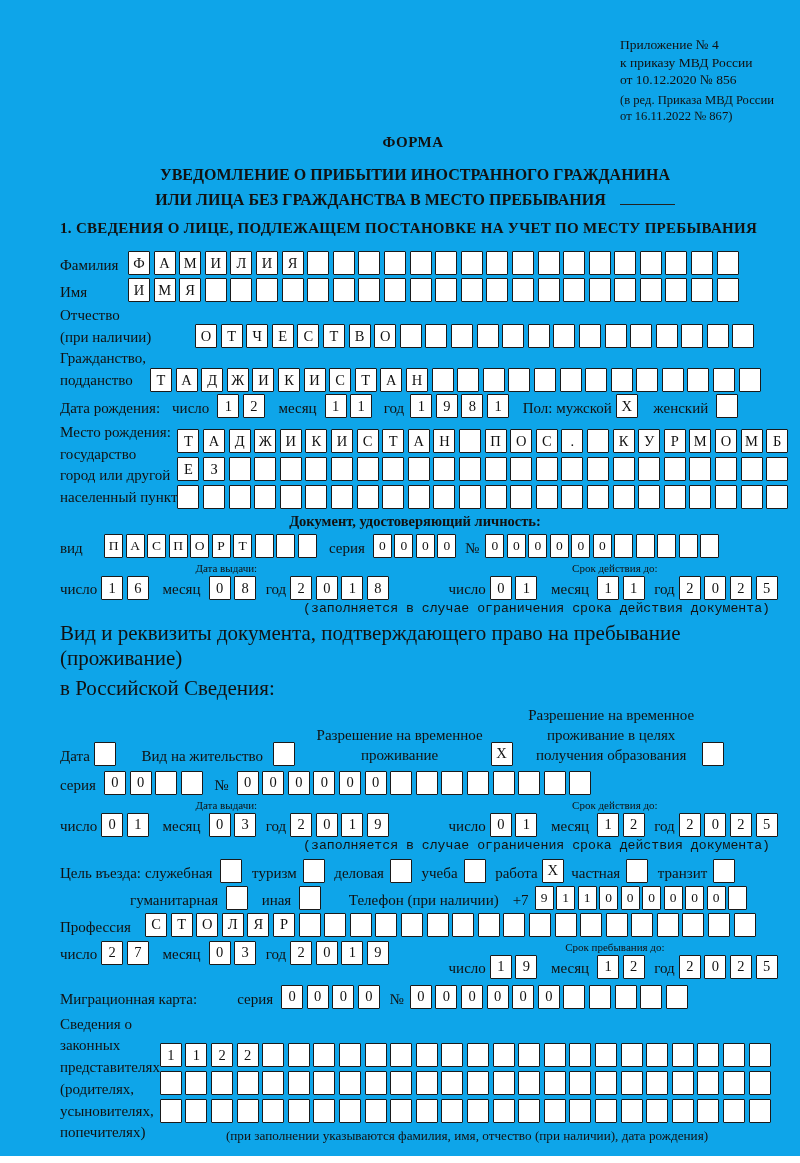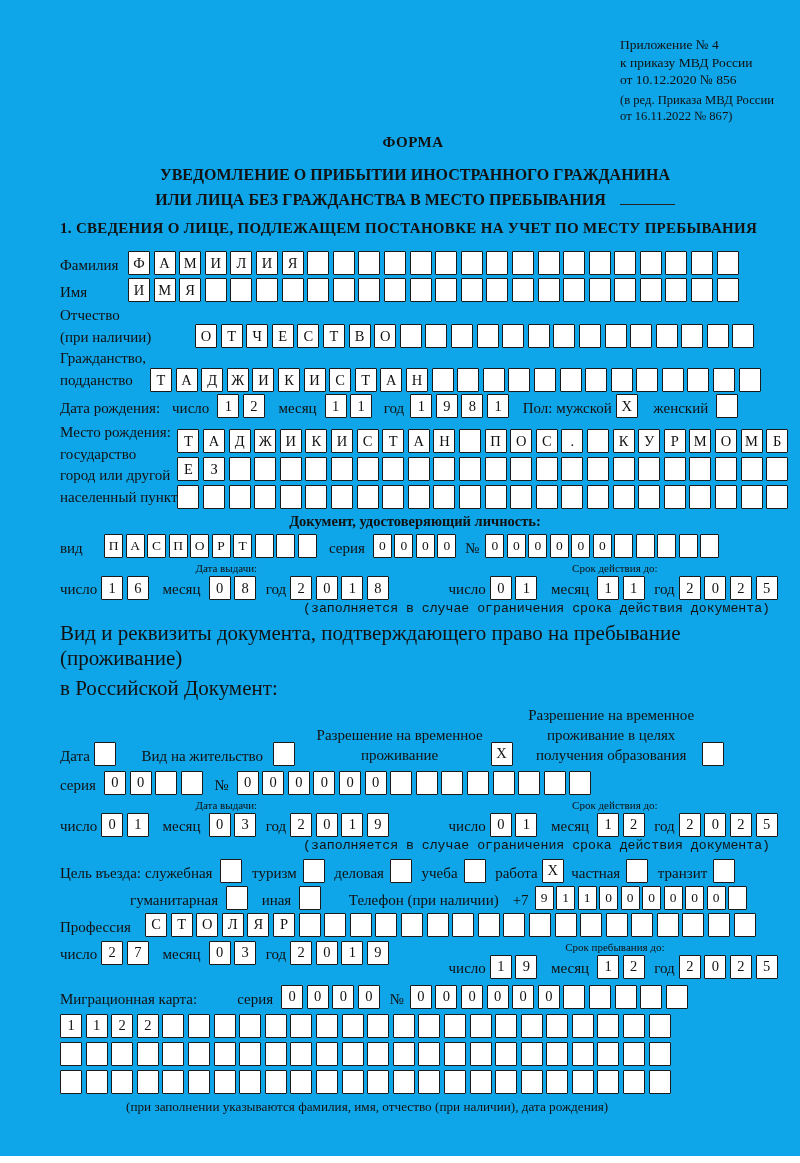--- a/index.html
+++ b/index.html
@@ -394,21 +394,21 @@
             <span class="box">0</span>
             <span class="box">2</span>
             <span class="box">5</span>
           </span>
       </div>
     </div>
   </div>
   <div class="note">(заполняется в случае ограничения срока действия документа)</div>
 
   <div class="intro">Вид и реквизиты документа, подтверждающего право на пребывание (проживание)</div>
-  <div class="intro mt2">в Российской Документ:</div>
+  <div class="intro mt2">в Российской Сведения:</div>
 
   <div class="frow mt4">
     <span class="lbl">Дата</span>
     <span class="boxes ml4">
         <span class="box"></span>
       </span>
     <span class="lbl ml22">Вид на жительство</span>
     <span class="boxes ml10">
         <span class="box"></span>
       </span>
@@ -656,20 +656,28 @@
         <span class="box">0</span>
         <span class="box"></span>
         <span class="box"></span>
         <span class="box"></span>
         <span class="box"></span>
         <span class="box"></span>
       </span>
   </div>
 
   <div class="frow mt5">
+    <div class="lbl2 w85">
+      <div>Сведения о</div>
+      <div>законных</div>
+      <div>представителях</div>
+      <div>(родителях,</div>
+      <div>усыновителях,</div>
+      <div>попечителях)</div>
+    </div>
     <div class="col">
       <div class="boxes">
           <span class="box">1</span>
           <span class="box">1</span>
           <span class="box">2</span>
           <span class="box">2</span>
           <span class="box"></span>
           <span class="box"></span>
           <span class="box"></span>
           <span class="box"></span>

